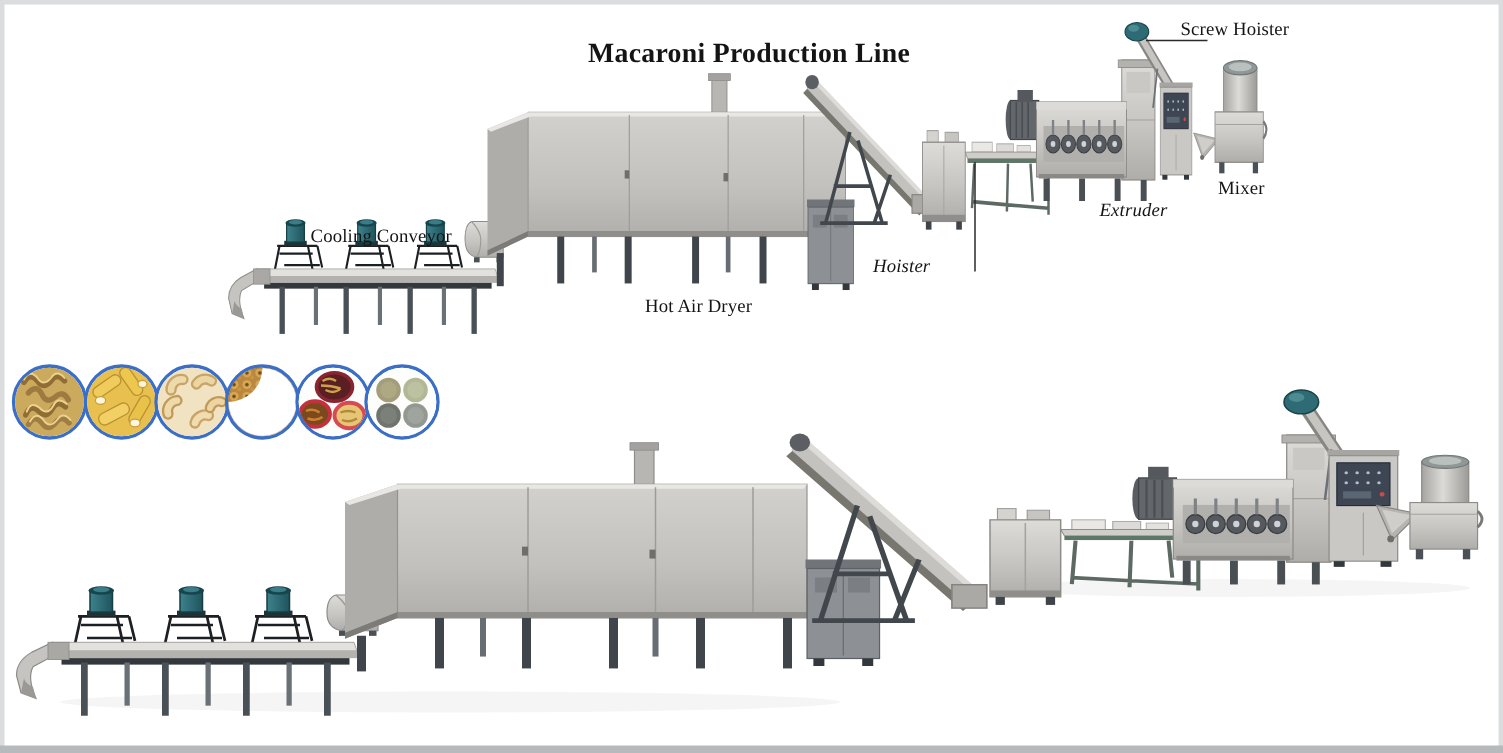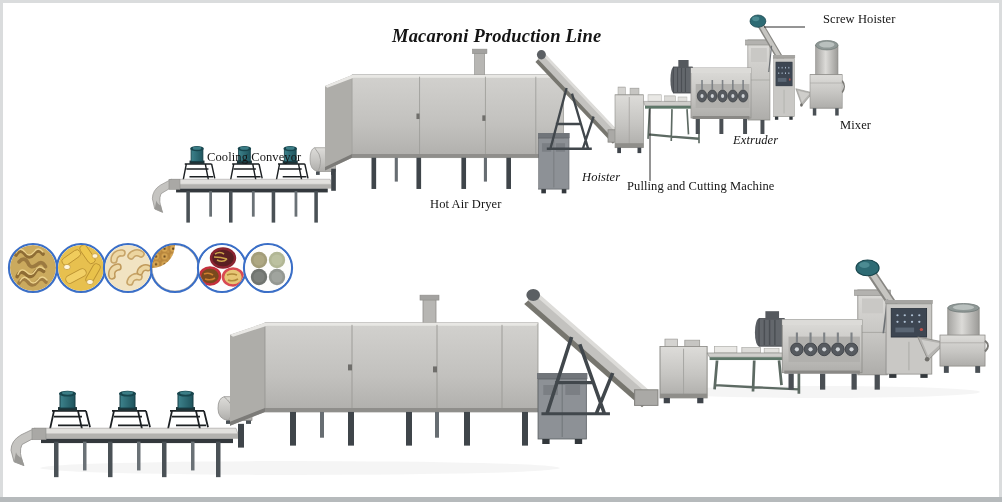--- a/index.html
+++ b/index.html
@@ -15,30 +15,29 @@
     color:#141414;
     font-size:12.5px;
     line-height:1.1;
     white-space:nowrap;
     letter-spacing:.1px;
   }
   .title{
     font-size:18.5px;
     font-weight:700;
     letter-spacing:.2px;
-    font-style:italic;
   }
   .pos-title{left:392px;top:26px;}
-  .pos-screw{left:787px;top:13px;margin-left:36px;}
+  .pos-screw{left:787px;top:13px;}
   .pos-cooling{left:207px;top:119px;margin-top:32px;}
   .pos-dryer{left:430px;top:198px;text-align:center;}
   .pos-hoister{left:582px;top:171px;font-style:italic;}
   .pos-pulling{left:627px;top:180px;}
   .pos-extruder{left:733px;top:134px;font-style:italic;}
-  .pos-mixer{left:812px;top:119px;margin-left:28px;}
+  .pos-mixer{left:812px;top:119px;}
   svg.art{position:absolute;left:0;top:0;}
 </style>
 </head>
 <body>
 
 <div class="canvas">
 
   <svg class="art" width="1002" height="502" viewBox="0 0 1002 502">
     <defs>
       <linearGradient id="gradBody" x1="0" y1="0" x2="0" y2="1">
@@ -373,17 +372,16 @@
         </g>
       </g>
     </g>
   </svg>
 
   <div class="lbl title pos-title">Macaroni Production Line</div>
   <div class="lbl pos-screw">Screw Hoister</div>
   <div class="lbl pos-cooling">Cooling Conveyor</div>
   <div class="lbl pos-dryer">Hot Air Dryer</div>
   <div class="lbl pos-hoister">Hoister</div>
-  <div class="lbl pos-pulling">Pulling and Cutting Machine</div>
   <div class="lbl pos-extruder">Extruder</div>
   <div class="lbl pos-mixer">Mixer</div>
 
 </div>
 
 </body></html>

